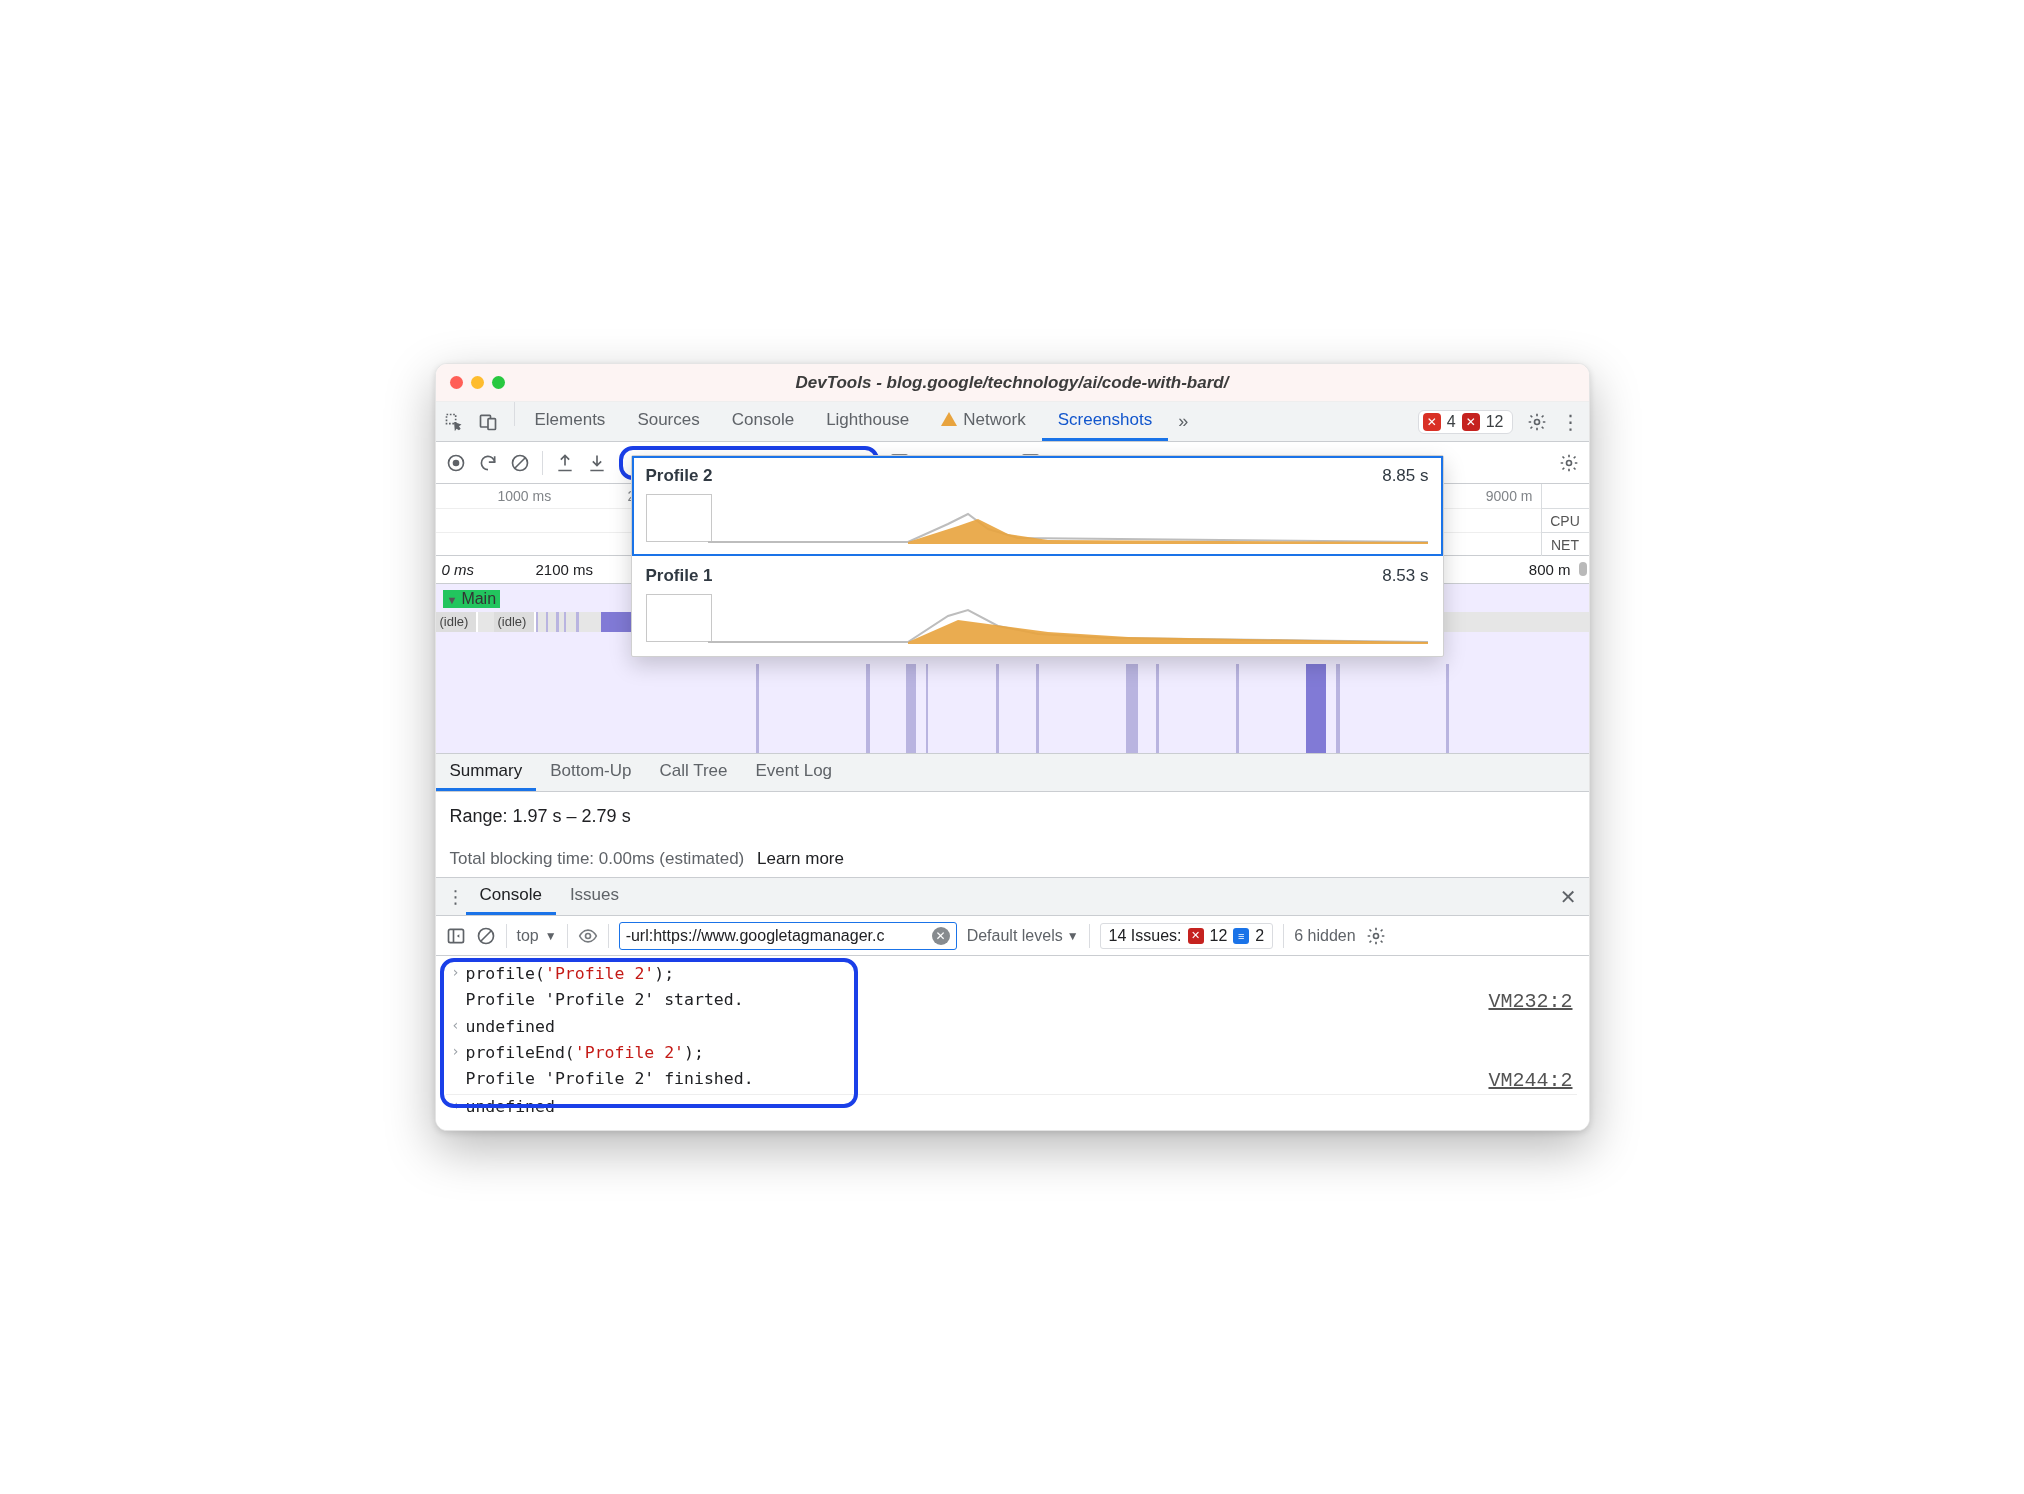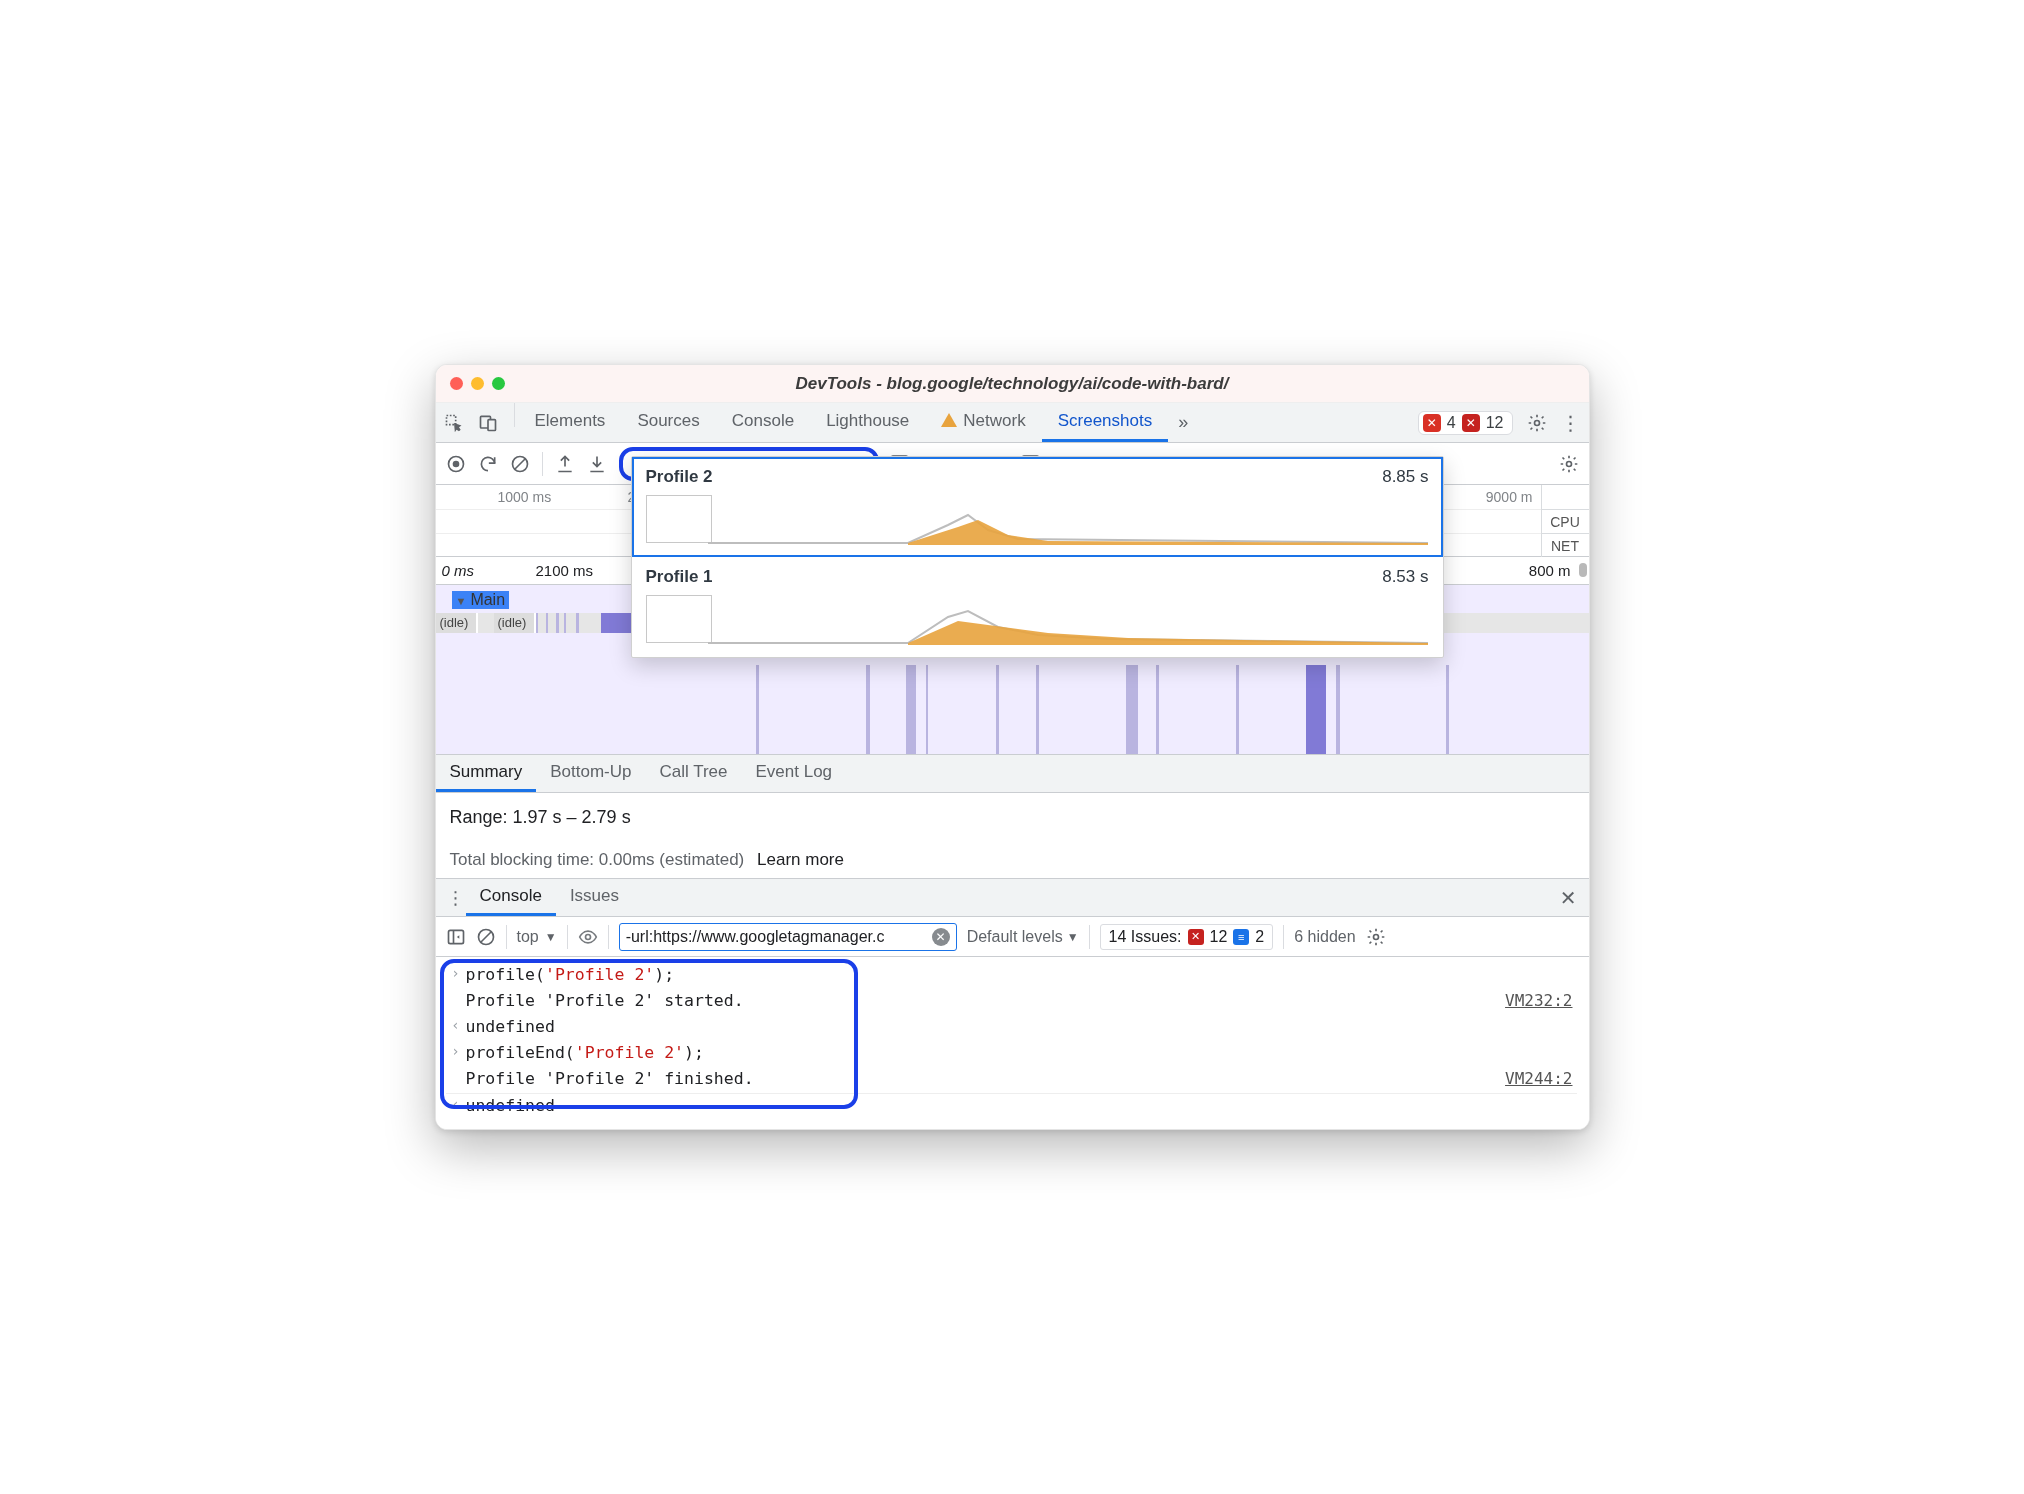--- a/index.html
+++ b/index.html
@@ -115,22 +115,22 @@
   .ruler2 {
     height:28px; border-bottom:1px solid var(--border);
     position:relative; font-size:15px; color:#202124; background:#fff;
   }
   .r2-tick{ position:absolute; top:5px; }
   .r2-scroll{ position:absolute; right:2px; top:6px; width:8px; height:14px;
     background:#b9b9b9; border-radius:4px;}
   
   .flame { height:170px; border-bottom:1px solid var(--border); position:relative;
     background:var(--bg-flame); overflow:hidden;}
-  .main-label{ position:absolute; left:16px; top:6px; font-size:16px; color:#333;
-    background:#3b82f6; padding:0 4px; z-index:5;}
+  .main-label{ position:absolute; left:7px; top:6px; font-size:16px; color:#333;
+    background:#22c55e; padding:0 4px; z-index:5;}
   .main-label::before{ content:"▼"; font-size:11px; margin-right:4px; color:#555;}
   .idle-row{ position:absolute; left:0; right:0; top:28px; height:20px; background:#e6e6e6;}
   .idle-chip{ position:absolute; top:28px; height:20px; background:#ddd;
     font-size:13px; color:#444; padding:2px 4px; border-right:2px solid #fff;}
   .bars-top, .bars-bot { position:absolute; left:0; right:0; }
   .bars-top{ top:28px; height:20px;}
   .bars-bot{ top:80px; bottom:0;}
   .vbar{ position:absolute; top:0; bottom:0; background:var(--purple);}
   .vbar.d{ background:var(--purple-dark);}
   
@@ -173,21 +173,21 @@
   .sq.r{background:#c5221f;} .sq.b{background:#1a73e8;}
   
   .console{ font-family: Menlo, Consolas, monospace; font-size:16.5px;
     background:#fff; position:relative; padding:6px 12px 10px 10px;}
   .hlbox{ position:absolute; left:4px; top:2px; width:418px; height:150px;
     border:4px solid var(--hl-blue); border-radius:14px; pointer-events:none; z-index:5;}
   .logline{ display:flex; align-items:flex-start; min-height:26px; padding:2px 0;}
   .gutter{ width:20px; flex-shrink:0; color:#9aa0a6; text-align:center; font-size:14px;}
   .logtext{ white-space:pre; color:#202124;}
   .logtext .str{ color:#c41a16;}
-  .src{ margin-left:auto; color:var(--link); text-decoration:underline; font-size:16px; padding-right:4px;}
+  .src{ margin-left:auto; color:var(--link); text-decoration:underline; font-size:20px; padding-right:4px;font-family:Liberation Mono, monospace;}
   
   .ghost{ opacity:.85;}
 </style>
 </head>
 <body>
 
 <div class="stage">
 <div class="window">
 
   <div class="titlebar">

